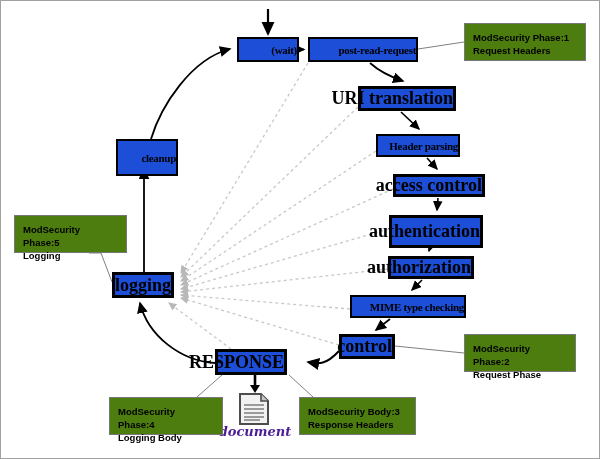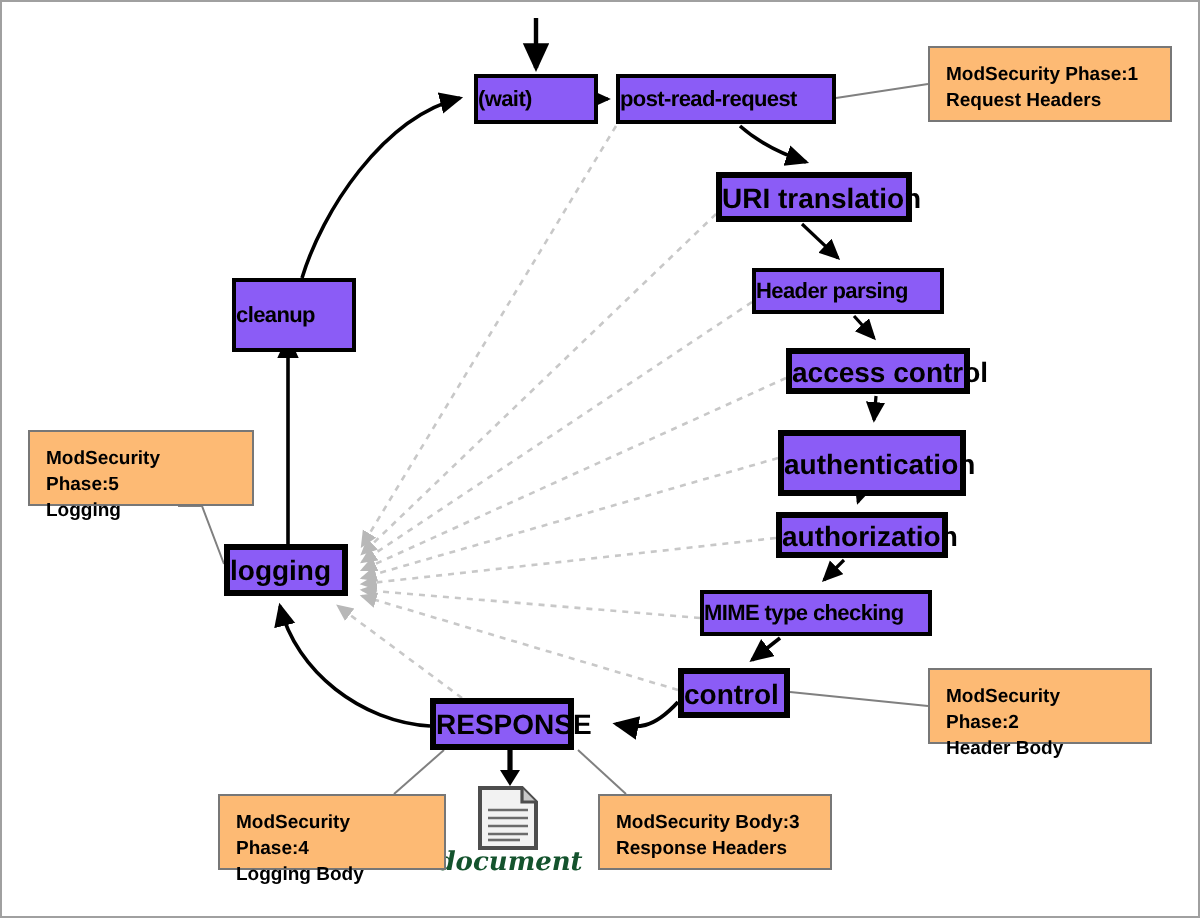--- a/index.html
+++ b/index.html
@@ -22,44 +22,44 @@
     left: 0; top: 0;
     width: 600px;
     height: 459px;
     pointer-events: none;
   }
 
   
   .node {
     position: absolute;
     box-sizing: border-box;
-    background: #8b5cf6;
+    background: #1d4ed8;
     border: 2px solid #000000;
     color: #000000;
     display: flex;
     align-items: center;
-    justify-content: flex-start;
-    font-family: Liberation Sans, sans-serif;
+    justify-content: flex-end;
+    font-family: Liberation Serif, serif;
     font-weight: bold;
     font-size: 11px;
     letter-spacing: -0.3px;
     white-space: nowrap;
     z-index: 3;
   }
   .node.strong {
     border-width: 3px;
-    font-size: 14px;
+    font-size: 18px;
     letter-spacing: 0px;
   }
 
   
   .callout {
     position: absolute;
     box-sizing: border-box;
-    background: #fdba74;
+    background: #4d7c0f;
     border: 1px solid #777777;
     color: #000000;
     font-family: "Liberation Sans", sans-serif;
     font-weight: bold;
     font-size: 9.5px;
     line-height: 13px;
     padding: 7px 8px;
     z-index: 4;
   }
   .callout.right-align { }
@@ -69,21 +69,21 @@
   .doc-icon {
     position: absolute;
     z-index: 3;
   }
   .doc-label {
     position: absolute;
     font-family: "DejaVu Serif", serif;
     font-weight: bold;
     font-style: italic;
     font-size: 13px;
-    color: #14532d;
+    color: #4c1d95;
     text-align: center;
     z-index: 3;
     white-space: nowrap;
   }
 </style>
 </head>
 <body>
 
 <div id="canvas">
 
@@ -175,21 +175,21 @@
   </div>
 
   <div class="node" style="left:307px; top:36px; width:110px; height:25px;">
     <span>post-read-request</span>
   </div>
 
   <div class="node strong" style="left:357px; top:85px; width:98px; height:25px;">
     <span>URI translation</span>
   </div>
 
-  <div class="node" style="left:375px; top:133px; width:96px; height:23px;">
+  <div class="node" style="left:375px; top:133px; width:84px; height:23px;">
     <span>Header parsing</span>
   </div>
 
   <div class="node strong" style="left:392px; top:173px; width:92px; height:23px;">
     <span>access control</span>
   </div>
 
   <div class="node strong" style="left:388px; top:214px; width:94px; height:33px;">
     <span>authentication</span>
   </div>
@@ -218,21 +218,21 @@
     <span>cleanup</span>
   </div>
 
   <div class="callout left-align" style="left:463px; top:22px; width:122px; height:38px;">
     <div>ModSecurity Phase:1</div>
     <div>Request Headers</div>
   </div>
 
   <div class="callout left-align" style="left:463px; top:333px; width:112px; height:38px;">
     <div>ModSecurity Phase:2</div>
-    <div>Header Body</div>
+    <div>Request Phase</div>
   </div>
 
   <div class="callout right-align" style="left:13px; top:214px; width:113px; height:38px;">
     <div>ModSecurity Phase:5</div>
     <div>Logging</div>
   </div>
 
   <div class="callout right-align" style="left:108px; top:396px; width:114px; height:38px;">
     <div>ModSecurity Phase:4</div>
     <div>Logging Body</div>

